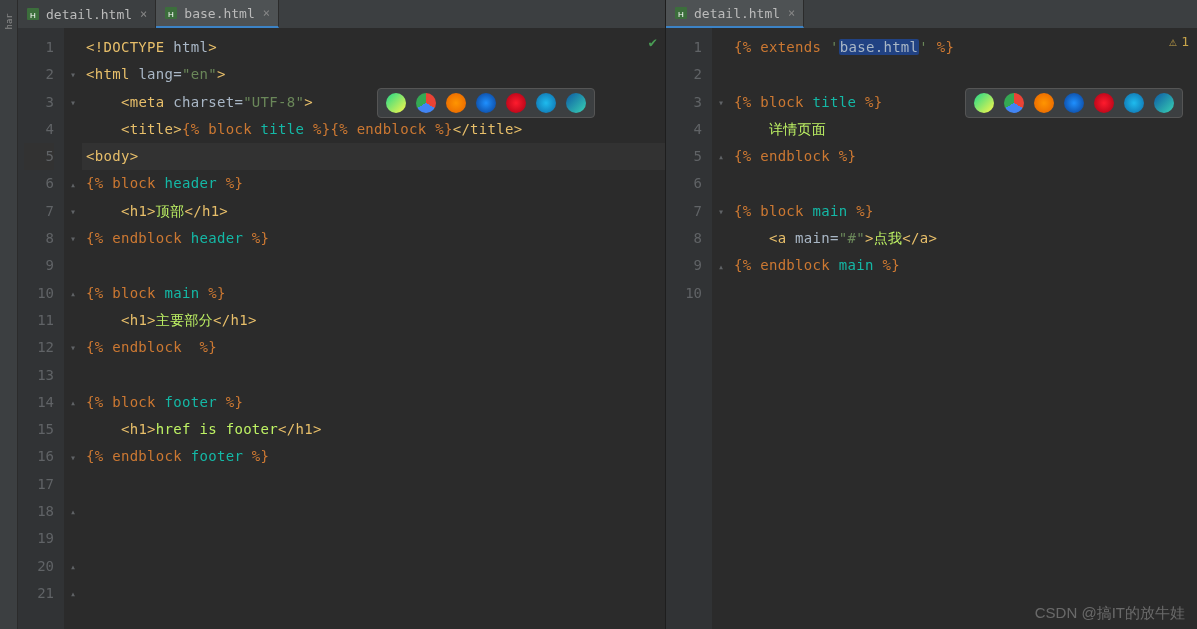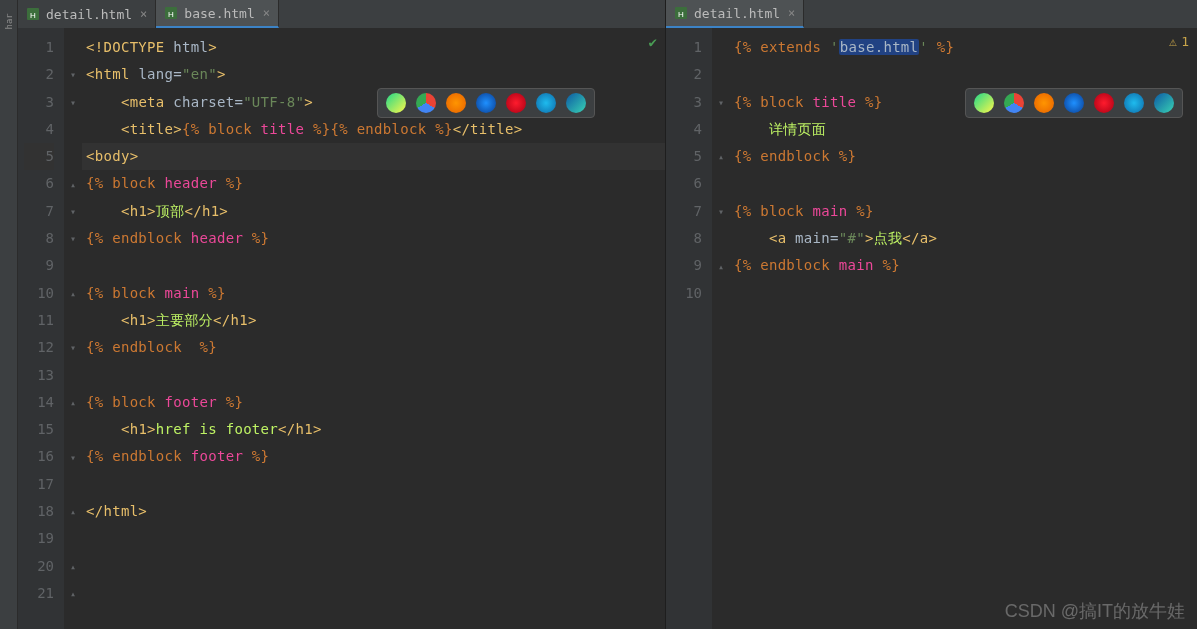--- a/index.html
+++ b/index.html
@@ -89,21 +89,21 @@
   background: #323232;
   z-index: 0;
 }
 .code .line > * { position: relative; z-index: 1; }
 .t-tag { color: #e8bf6a; }
 .t-attr { color: #a9b7c6; }
 .t-str { color: #6a8759; }
 .t-tmpl { color: #cc7832; }
 .t-text { color: #bef264; }
 .t-hl { background: #214283; border-radius: 2px; padding: 0 1px; color: #a9b7c6; }
-.t-name { color: #ec4899; }
+.t-name { color: #14b8a6; }
 .check-icon {
   position: absolute;
   top: 6px; right: 8px;
   color: #499c54;
   font-size: 14px;
   z-index: 3;
 }
 .warn-badge {
   position: absolute;
   top: 6px; right: 8px;
@@ -130,21 +130,21 @@
 .b-icon {
   width: 20px; height: 20px;
   border-radius: 50%;
   display: inline-block;
 }
 .watermark {
   position: fixed;
   bottom: 6px;
   right: 12px;
   color: rgba(220,220,220,0.35);
-  font-size: 18px;
+  font-size: 15px;
   font-family: sans-serif;
   z-index: 100;
 }
 .side-strip { 
   width: 18px; 
   background: #3c3f41; 
   border-right: 1px solid #2b2b2b;
 }
 .side-strip .lbl {
   display:block;
@@ -255,21 +255,20 @@
         <div class="line"><span class="t-tmpl">{% </span><span class="t-tmpl">endblock </span><span class="t-name">header </span><span class="t-tmpl">%}</span></div>
         <div class="line"><span>&nbsp;</span></div>
         <div class="line"><span class="t-tmpl">{% </span><span class="t-tmpl">block </span><span class="t-name">main </span><span class="t-tmpl">%}</span></div>
         <div class="line"><span class="t-text">    </span><span class="t-tag">&lt;h1&gt;</span><span class="t-text">主要部分</span><span class="t-tag">&lt;/h1&gt;</span></div>
         <div class="line"><span class="t-tmpl">{% </span><span class="t-tmpl">endblock  </span><span class="t-tmpl">%}</span></div>
         <div class="line"><span>&nbsp;</span></div>
         <div class="line"><span class="t-tmpl">{% </span><span class="t-tmpl">block </span><span class="t-name">footer </span><span class="t-tmpl">%}</span></div>
         <div class="line"><span class="t-text">    </span><span class="t-tag">&lt;h1&gt;</span><span class="t-text">href is footer</span><span class="t-tag">&lt;/h1&gt;</span></div>
         <div class="line"><span class="t-tmpl">{% </span><span class="t-tmpl">endblock </span><span class="t-name">footer </span><span class="t-tmpl">%}</span></div>
         <div class="line"><span>&nbsp;</span></div>
-        <div class="line"><span class="t-tag">&lt;/html&gt;</span></div>
       </div>
   </div>
 </div>
 
 <div class="pane pane-right">
   <div class="tabs" id="tabs-right">
       <div class="tab active">
         <span class="file-icon">
           <svg width="14" height="14" viewBox="0 0 14 14">
             <rect x="1" y="1" width="12" height="12" rx="1" fill="#3c6e3c"></rect>

